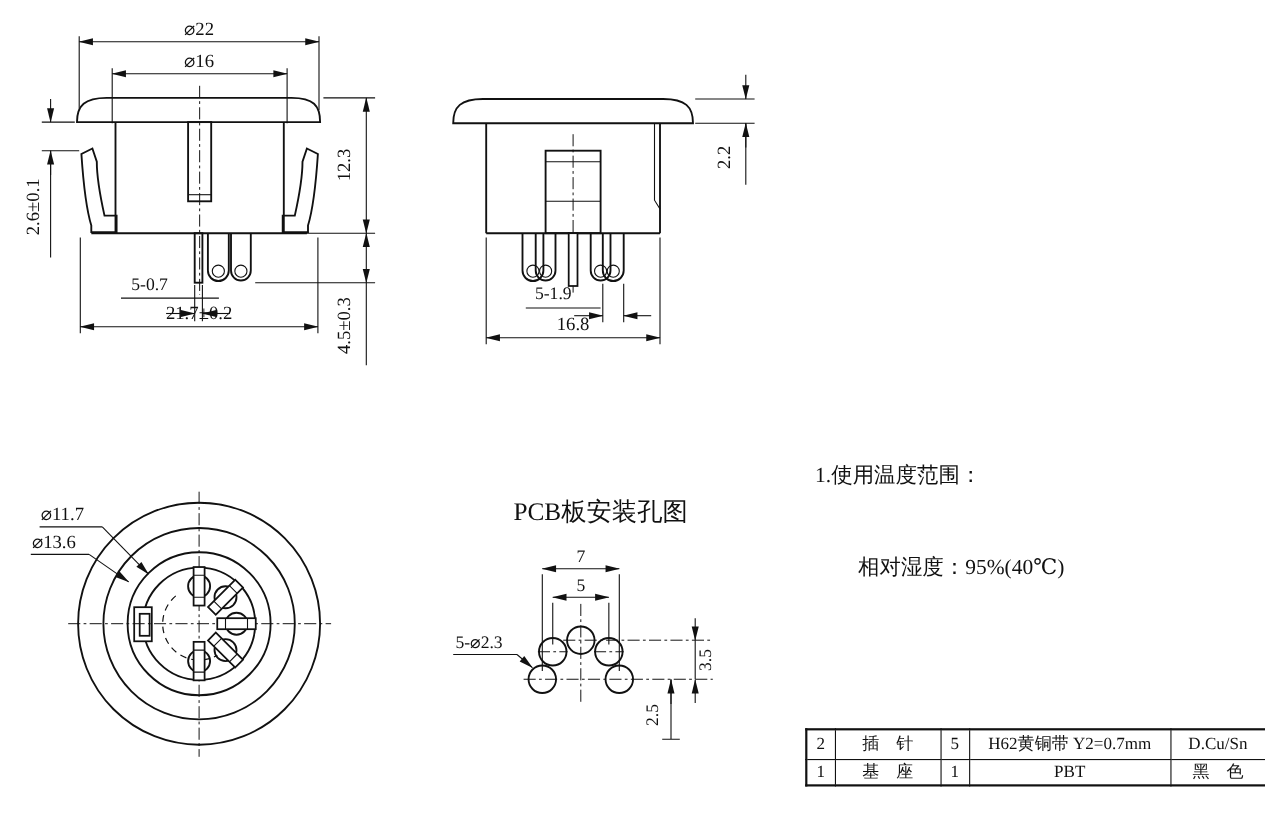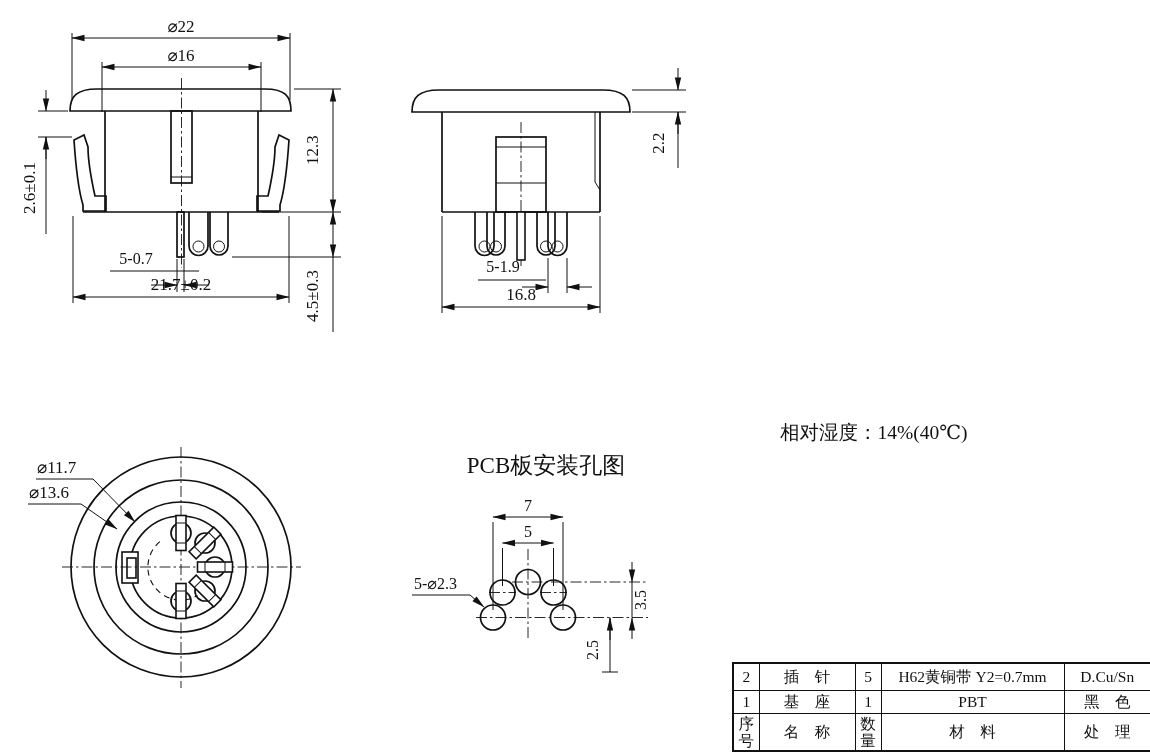--- a/index.html
+++ b/index.html
@@ -222,21 +222,22 @@
     </g>
     <g>
       <text class="dim-s" x="414" y="589">5-⌀2.3</text>
       <path class="thin" d="M412,595 H470"></path>
       <line class="thin" x1="470" y1="595" x2="484" y2="607" marker-end="url(#arr)"></line>
     </g>
   </g>
 </svg>
 
 <div class="specs">
-  <div>　　相对湿度：14%(40℃)</div>
+  <div>1.使用温度范围：</div>
+  <div>　　相对湿度：95%(40℃)</div>
   
   
   
   
   
   
 </div>
 
 <table class="tb">
   <colgroup>
@@ -254,21 +255,14 @@
     <td>H62黄铜带 Y2=0.7mm</td>
     <td>D.Cu/Sn</td>
   </tr>
   <tr class="r2">
     <td>1</td>
     <td>基　座</td>
     <td>1</td>
     <td>PBT</td>
     <td>黑　色</td>
   </tr>
-  <tr class="r3">
-    <td>序号</td>
-    <td>名　称</td>
-    <td>数量</td>
-    <td>材　料</td>
-    <td>处　理</td>
-  </tr>
 </tbody>
   </table>
 
 </body></html>

